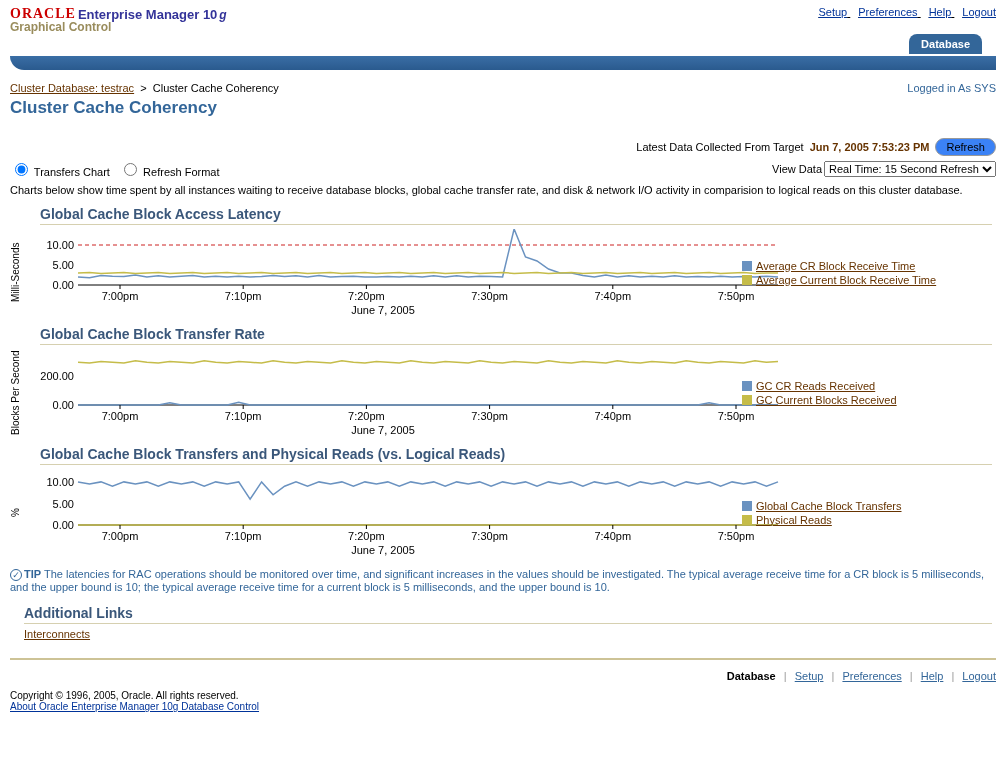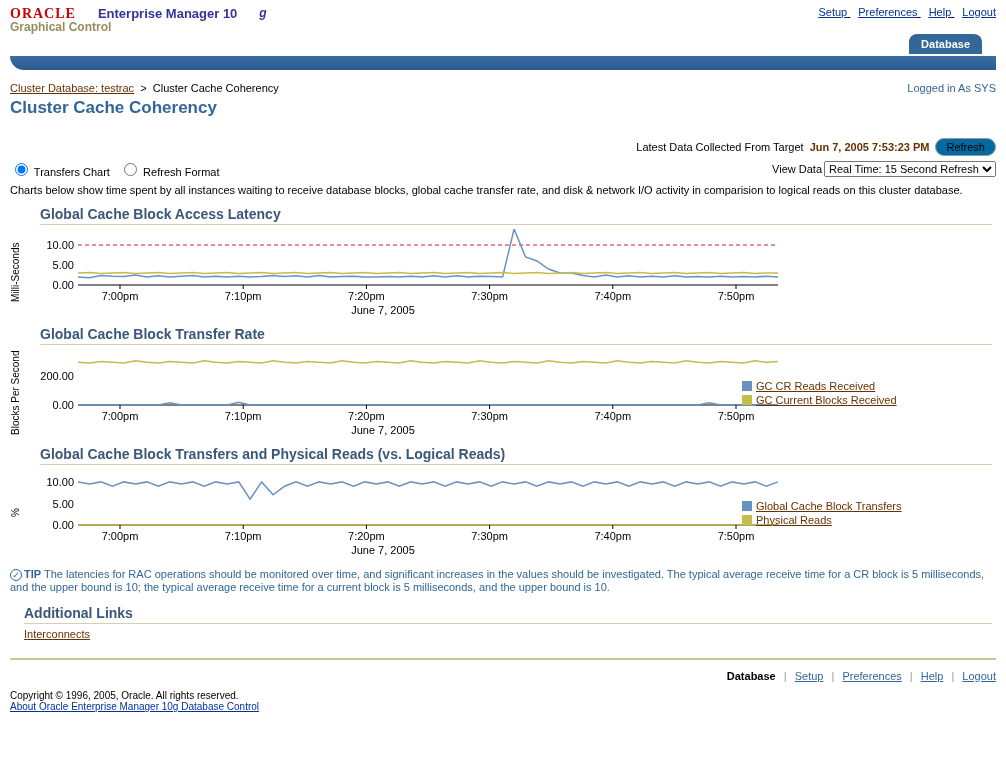--- a/index.html
+++ b/index.html
@@ -1,37 +1,37 @@
 <!DOCTYPE html>
 <html><head>
 <meta charset="utf-8">
 <style>
   * { box-sizing: border-box; }
   body { margin: 0; font-family: Arial, Helvetica, sans-serif; font-size: 12px; background: #fff; color: #000; width: 1006px; }
   .wrap { padding: 6px 10px 10px 10px; }
   .topbar { display:flex; justify-content:space-between; align-items:flex-start; }
-  .logo-block { display:flex; align-items:flex-start; gap:22px; }
+  .logo-block { display:flex; align-items:flex-end; gap:2px; }
   .oracle-logo { font-family: "Times New Roman", serif; font-weight: bold; color:#c00; font-size:14px; letter-spacing:1px; }
   .product-name { color:#333399; font-weight:bold; font-size:13px; }
   .product-el { color:#333399; font-weight:bold; font-style:italic; }
   .db-control { color:#998c5c; font-weight:bold; font-size:12px; margin-top:-2px; }
   .top-links { font-size:11px;text-decoration:underline; }
   .top-links a { color:#003399; text-decoration:underline; margin-left:8px; cursor:pointer; }
   .tab-row { position:relative; height:22px; }
   .db-tab { position:absolute; right:14px; top:0; background:#336699; color:#fff; padding:4px 12px; border-radius:8px 8px 0 0; font-size:11px; font-weight:bold; }
   .blue-band { height:14px; background: linear-gradient(#3a6ea5,#2a5a8e); border-radius:0 0 0 22px; position:relative; }
   .blue-band::after { content:''; position:absolute; left:0; bottom:-6px; width:30px; height:6px; background:#fff; border-top-left-radius:6px; }
   .breadcrumb { margin:12px 0 2px 0; font-size:11px; }
   .breadcrumb a { color:#663300; text-decoration:underline; }
   .logged-in { float:right; color:#336699; font-size:11px; }
   h1.page-title { color:#336699; font-weight:bold; font-size:17px; margin:4px 0 6px 0; }
   .refresh-row { display:flex; justify-content:flex-end; align-items:center; gap:6px; font-size:11px;margin-top:20px; }
   .refresh-row .ts-label { color:#000; }
   .refresh-row .ts { color:#663300; font-weight:bold; }
-  .refresh-btn { border:1px solid #999; border-radius:12px; padding:2px 10px; background:#0369a1; font-size:11px; cursor:pointer; }
+  .refresh-btn { border:1px solid #999; border-radius:12px; padding:2px 10px; background:#3b82f6; font-size:11px; cursor:pointer; }
   .view-row { display:flex; align-items:center; font-size:11px; margin-top:4px; }
   .view-row .radios { flex:0 0 auto; }
   .view-row .right { margin-left:auto; display:flex; align-items:center; gap:2px; }
   select { font-size:11px; }
   .desc { font-size:11px; margin:6px 0 10px 0; }
   .chart-h { color:#3a577a; font-weight:bold; font-size:14px; margin:6px 0 2px 30px; }
   .chart-underline { border-bottom:1px solid #d6d0b0; margin:0 4px 4px 30px; }
   .chart-block { display:flex; align-items:stretch; margin-bottom:10px; }
   .ylabel { width:22px; writing-mode:vertical-rl; transform:rotate(180deg); text-align:center; font-size:10px; color:#000; }
   .plot-area { width:702px; }
@@ -132,20 +132,30 @@
             <text x="334.4" y="71" text-anchor="middle" font-size="11">7:20pm</text>
             <line x1="457.6000000000001" y1="56" x2="457.6000000000001" y2="60" stroke="#000"></line>
             <text x="457.6000000000001" y="71" text-anchor="middle" font-size="11">7:30pm</text>
             <line x1="580.8" y1="56" x2="580.8" y2="60" stroke="#000"></line>
             <text x="580.8" y="71" text-anchor="middle" font-size="11">7:40pm</text>
             <line x1="704" y1="56" x2="704" y2="60" stroke="#000"></line>
             <text x="704" y="71" text-anchor="middle" font-size="11">7:50pm</text>
           </svg>
           <div class="x-date">June 7, 2005</div>
         </div>
+        <div class="legend">
+          <div class="li">
+            <span class="swatch" style="background: rgb(106, 146, 192);"></span>
+            <a>Average CR Block Receive Time</a>
+          </div>
+          <div class="li">
+            <span class="swatch" style="background: rgb(197, 188, 73);"></span>
+            <a>Average Current Block Receive Time</a>
+          </div>
+        </div>
       </div>
       <div class="chart-h">Global Cache Block Transfer Rate</div>
       <div class="chart-underline"></div>
       <div class="chart-block">
         <div class="ylabel">Blocks Per Second</div>
         <div class="plot-area">
           <svg width="750" height="74">
             <text x="42" y="60" text-anchor="end" font-size="11">0.00</text>
             <text x="42" y="30.5" text-anchor="end" font-size="11">200.00</text>
             <line x1="46" y1="56" x2="746" y2="56" stroke="#000" stroke-width="1"></line>

